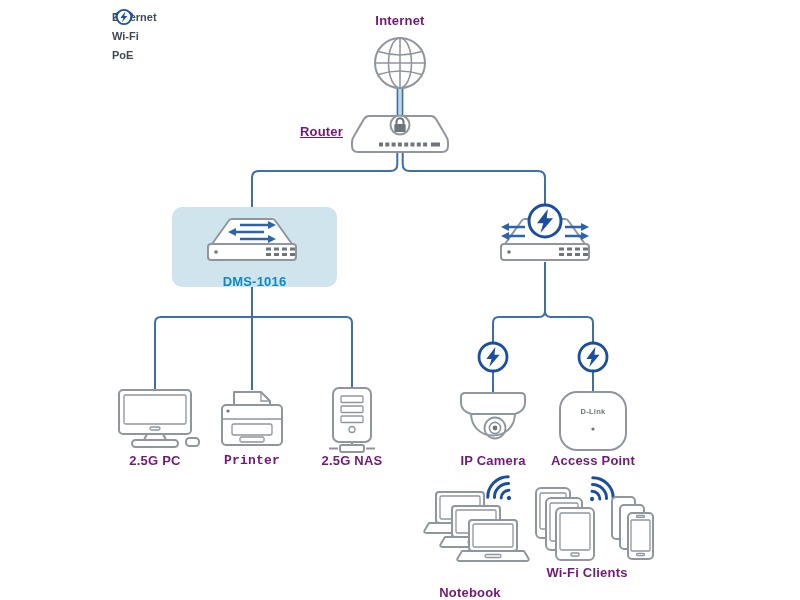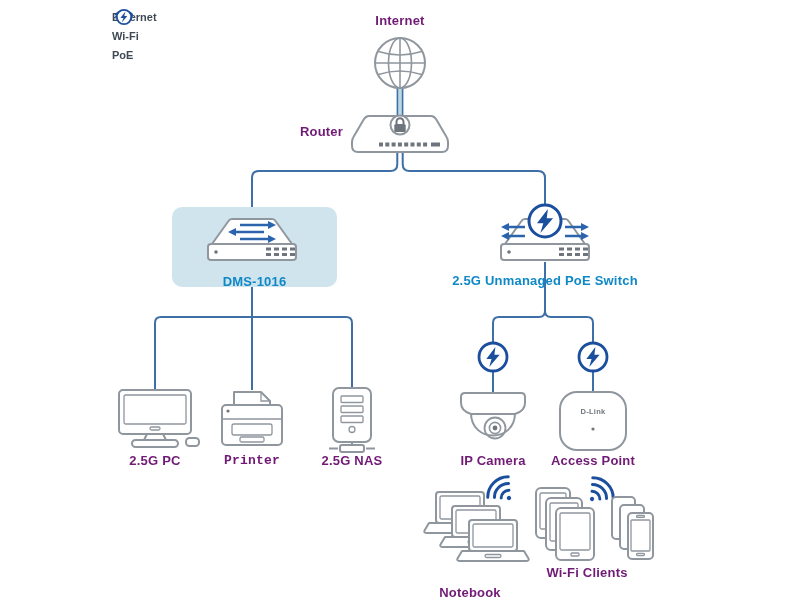--- a/index.html
+++ b/index.html
@@ -249,23 +249,22 @@
     <div class="legend-row">
       <svg width="24" height="18">
         <circle cx="12" cy="9" r="7.2" style="fill:#fff;stroke:#1b4f9e;stroke-width:1.8"></circle>
         <path d="M13.4,3.5 L8.4,10 h3 l-1.6,4.5 L15.3,8 h-3 Z" style="fill:#1b4f9e"></path>
       </svg>
       <span>PoE</span>
     </div>
   </div>
 
   <div class="lbl" style="left:350px;top:13px;width:100px;">Internet</div>
-  <div class="lbl lbl-right" style="left:280px;top:124px;width:63px;">Router</div>
+  <div class="lbl lbl-right" style="left:280px;top:124px;width:63px;text-decoration:underline;">Router</div>
   <div class="lbl lbl-blue" style="left:172px;top:266px;width:165px;">DMS-1016</div>
-  <div class="lbl lbl-blue" style="left:445px;top:265px;width:200px;">2.5G Unmanaged PoE Switch</div>
   <div class="lbl" style="left:110px;top:453px;width:90px;">2.5G PC</div>
   <div class="lbl" style="left:207px;top:453px;width:90px;font-family:Liberation Mono, monospace;">Printer</div>
   <div class="lbl" style="left:307px;top:453px;width:90px;">2.5G NAS</div>
   <div class="lbl" style="left:448px;top:453px;width:90px;">IP Camera</div>
   <div class="lbl" style="left:543px;top:453px;width:100px;">Access Point</div>
   <div class="lbl" style="left:425px;top:585px;width:90px;">Notebook</div>
   <div class="lbl" style="left:537px;top:565px;width:100px;">Wi-Fi Clients</div>
 </div>
 
 </body></html>

